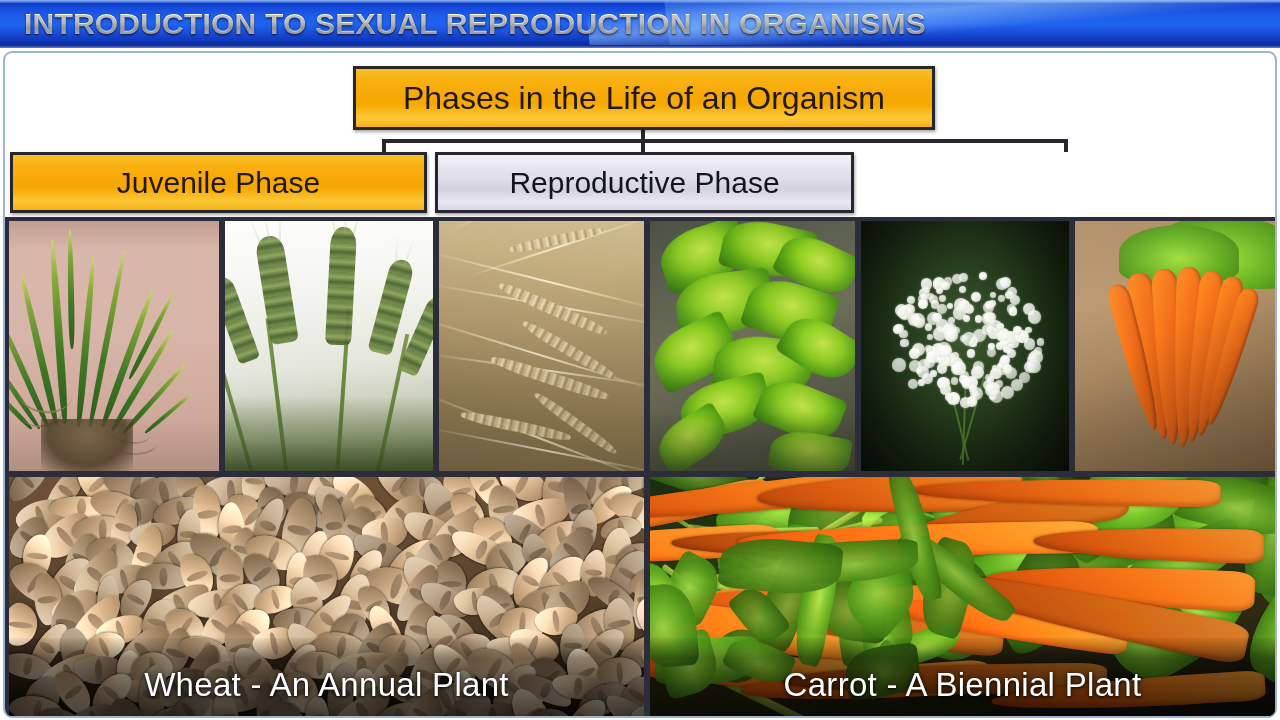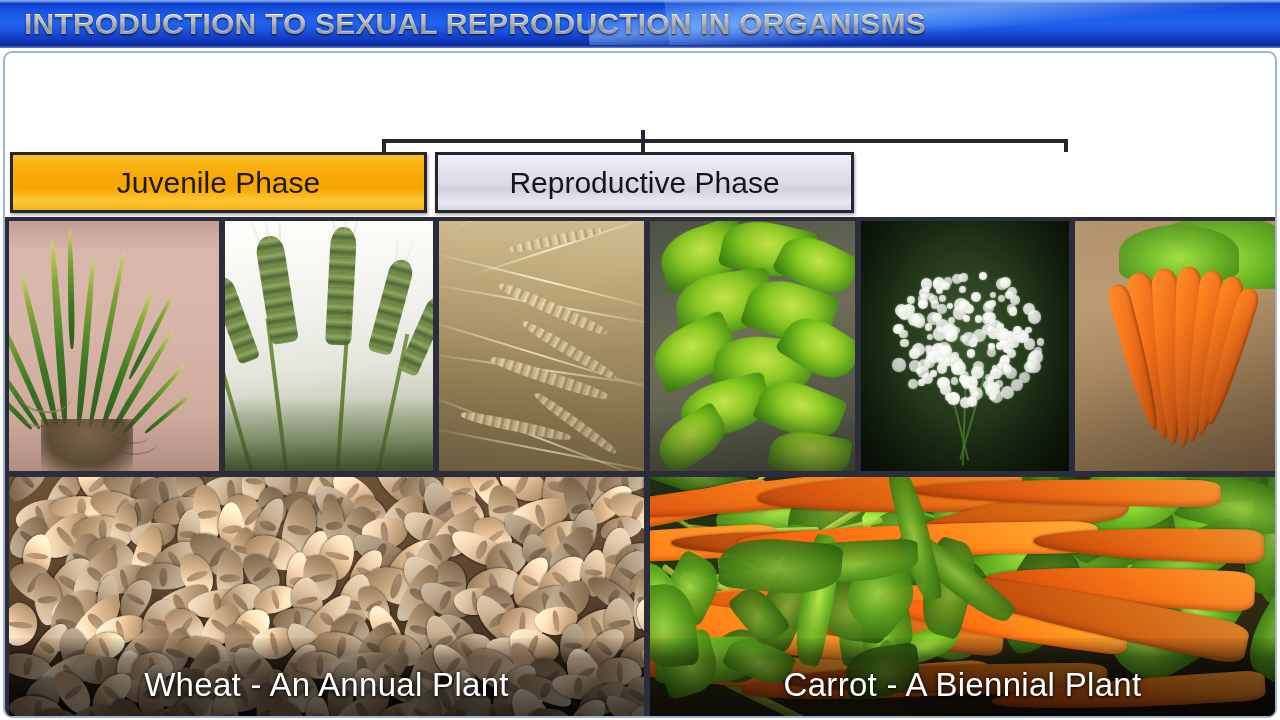--- a/index.html
+++ b/index.html
@@ -352,20 +352,23 @@
     <div class="banner-botline"></div>
   </div>
 
   <div class="panel">
 
     <div class="conn conn-v-center"></div>
     <div class="conn conn-h"></div>
     <div class="conn conn-v-left"></div>
     <div class="conn conn-v-right"></div>
 
+    <div class="box gold title-box">
+      <span class="box-label">Phases in the Life of an Organism</span>
+    </div>
 
     <div class="box gold phase-box phase-1">
       <span class="box-label">Juvenile Phase</span>
     </div>
     <div class="box grey phase-box phase-2">
       <span class="box-label">Reproductive Phase</span>
     </div>
 
     <div class="grid">
 

